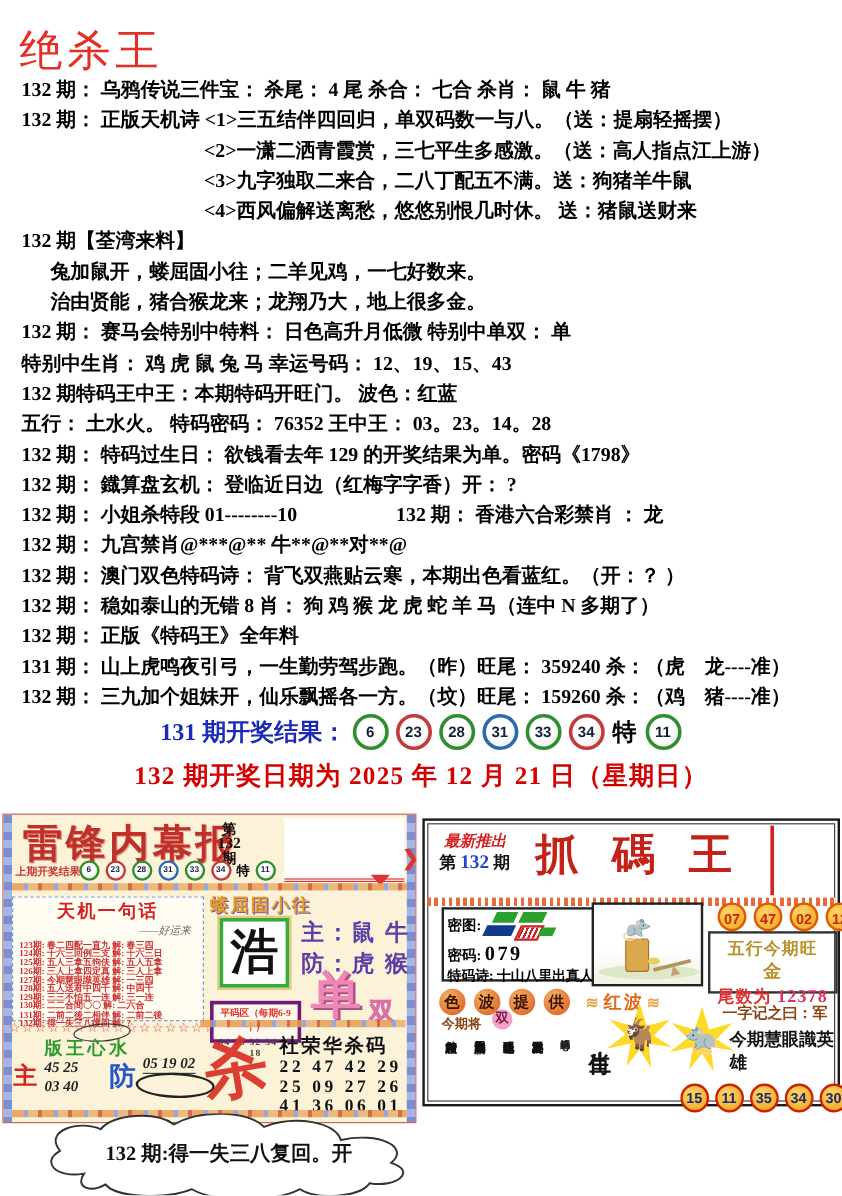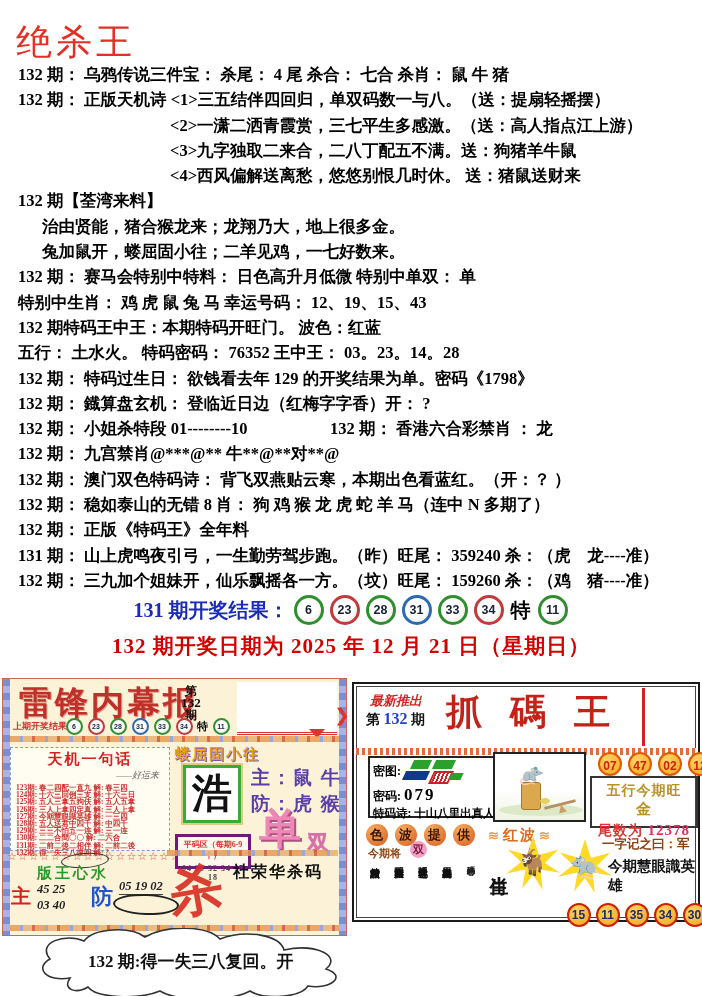--- a/index.html
+++ b/index.html
@@ -148,22 +148,22 @@
 
   <div class="page-title">绝杀王</div>
 
   <div id="main-lines">
     <div class="line">132 期： 乌鸦传说三件宝： 杀尾： 4 尾 杀合： 七合 杀肖： 鼠 牛 猪</div>
     <div class="line">132 期： 正版天机诗  &lt;1&gt;三五结伴四回归，单双码数一与八。（送：提扇轻摇摆）</div>
     <div class="line ind1">&lt;2&gt;一潇二洒青霞赏，三七平生多感激。（送：高人指点江上游）</div>
     <div class="line ind1">&lt;3&gt;九字独取二来合，二八丁配五不满。送：狗猪羊牛鼠</div>
     <div class="line ind1">&lt;4&gt;西风偏解送离愁，悠悠别恨几时休。 送：猪鼠送财来</div>
     <div class="line">132 期【荃湾来料】</div>
+    <div class="line ind2">兔加鼠开，蝼屈固小往；二羊见鸡，一七好数来。</div>
     <div class="line ind2">治由贤能，猪合猴龙来；龙翔乃大，地上很多金。</div>
-    <div class="line ind2">兔加鼠开，蝼屈固小往；二羊见鸡，一七好数来。</div>
     <div class="line">132 期： 赛马会特别中特料： 日色高升月低微 特别中单双： 单</div>
     <div class="line">特别中生肖： 鸡 虎 鼠 兔 马 幸运号码： 12、19、15、43</div>
     <div class="line">132 期特码王中王：本期特码开旺门。 波色：红蓝</div>
     <div class="line">五行： 土水火。 特码密码： 76352 王中王： 03。23。14。28</div>
     <div class="line">132 期： 特码过生日： 欲钱看去年 129 的开奖结果为单。密码《1798》</div>
     <div class="line">132 期： 鐡算盘玄机： 登临近日边（红梅字字香）开： ?</div>
     <div class="line">132 期： 小姐杀特段 01--------10　　　　　132 期： 香港六合彩禁肖 ： 龙</div>
     <div class="line">132 期： 九宫禁肖@***@** 牛**@**对**@</div>
     <div class="line">132 期： 澳门双色特码诗： 背飞双燕贴云寒，本期出色看蓝红。（开：？ ）</div>
     <div class="line">132 期： 稳如泰山的无错 8 肖： 狗 鸡 猴 龙 虎 蛇 羊 马（连中 N 多期了）</div>
@@ -249,20 +249,25 @@
     <div class="pingma">
       <div class="pm-title">平码区（每期6-9个）</div>
       <div class="pm-nums">04 20 32 34 17 18</div>
     </div>
     <div class="dan">单</div>
     <div class="shuang-o">双</div>
     <div class="strip" style="left:164px;right:8px;top:171px;"></div>
 
     <div class="sha">杀</div>
     <div class="shama-title">社荣华杀码</div>
+    <div class="shama-rows">
+      <div>22 47 42 29</div>
+      <div>25 09 27 26</div>
+      <div>41 36 06 01</div>
+    </div>
     <div class="strip" style="left:7px;right:7px;top:246px;"></div>
   </div>
 
   <div id="rp">
     <div class="promo">最新推出</div>
     <div class="rp-issue"><span>第 </span><span class="n">132</span><span> 期</span></div>
     <div class="rp-title">抓碼王</div>
     <div class="vline"></div>
     <div class="hatch"></div>
 

